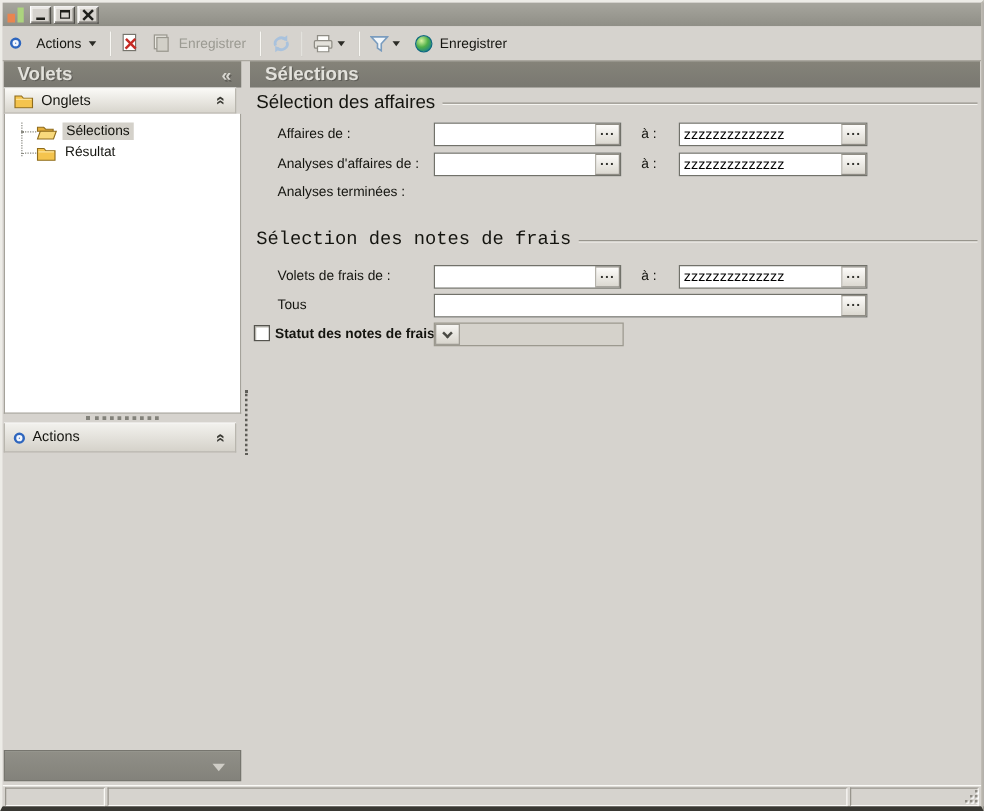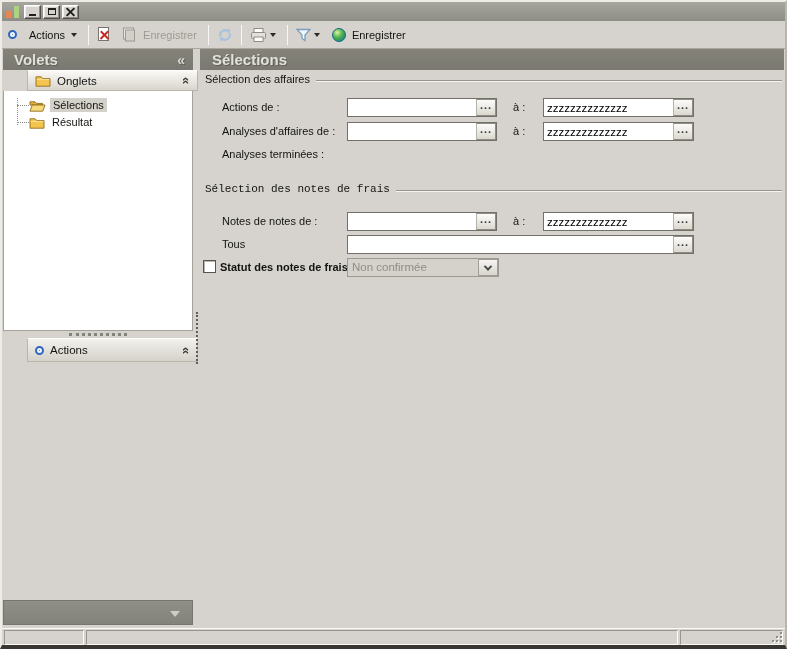--- a/index.html
+++ b/index.html
@@ -56,23 +56,23 @@
   .icon-delete .redx::after{ transform:rotate(-45deg); }
   .tb-btn{ display:flex; align-items:center; padding:2px 2px; border:1px solid transparent; }
   
   .pane-header{ position:absolute; height:21px; background:linear-gradient(#858379,#797871);
     display:flex; align-items:center; color:#E2E1DB; font-weight:bold; font-size:15px;
     text-shadow:1px 1px 0 #5F5E58; }
   .hdr-volets{ left:1px; top:47px; width:190px; padding:0 8px 0 11px; }
   .hdr-main{ left:198px; top:47px; right:1px; padding-left:12px; }
   .collapse-left{ margin-left:auto; font-size:14px; color:#D8D7D1; font-weight:bold; cursor:default; }
   
-  .bar-group{ position:absolute; left:1px; width:171px; height:21px;
+  .bar-group{ position:absolute; left:1px; width:186px; height:21px;
     background:linear-gradient(#FAF9F6,#D8D5CD); border:1px solid #B9B6AE; border-top-color:#FDFDFB;
-    display:flex; align-items:center; padding:0 7px; gap:6px;margin-left:24px; }
+    display:flex; align-items:center; padding:0 7px; gap:6px; }
   .bar-onglets{ top:68px; }
   .bar-actions{ top:336px; height:24px; background:linear-gradient(#F2F1ED,#D5D2CA); }
   .bar-label{ font-size:11.5px; color:#14140F; }
   .collapse-up{ margin-left:auto; font-size:13px; font-weight:bold; color:#3A3A34;
     transform:rotate(90deg); cursor:default; }
   .tree{ position:absolute; left:1px; top:89px; width:190px; height:240px; background:#FFFFFF;
     border:1px solid #A5A29A; border-top:none; }
   .tree .dot-v{ position:absolute; left:13px; top:7px; height:27px; border-left:1px dotted #8B8B83; }
   .tree .dot-h{ position:absolute; left:13px; width:12px; border-top:1px dotted #8B8B83; }
   .tree-item{ position:absolute; left:25px; display:flex; align-items:center; gap:4px; height:16px; }
@@ -81,21 +81,21 @@
   .splitter-h{ position:absolute; left:1px; top:328px; width:190px; height:8px; display:flex;
     align-items:center; justify-content:center; }
   .splitter-h .grip{ width:58px; border-top:3px dotted #83827B; }
   .splitter-v{ position:absolute; left:194px; top:310px; height:52px; border-left:2px dotted #5E5D57; }
   .collapsed-bar{ position:absolute; left:1px; top:598px; width:190px; height:25px;
     background:linear-gradient(#908F87,#83827B); border:1px solid #76756E; }
   .collapsed-bar .tri-down{ position:absolute; right:12px; top:10px; width:0; height:0;
     border-left:5px solid transparent; border-right:5px solid transparent; border-top:6px solid #CFCDC6; }
   
   .group-title{ position:absolute; left:203px; right:3px; display:flex; align-items:center; gap:6px; }
-  .group-title .txt{ font-size:11px; color:#14140F; white-space:nowrap; }
+  .group-title .txt{ font-size:15px; color:#14140F; white-space:nowrap; }
   .group-title .line{ flex:1; border-top:1px solid #98958D; box-shadow:0 1px 0 #F5F4F0; margin-top:2px; }
   .gt-1{ top:71px; } .gt-2{ top:181px;font-family:Liberation Mono, monospace; }
   .flabel{ position:absolute; left:220px; font-size:11px; color:#14140F; white-space:nowrap; }
   .flabel.bold{ font-weight:bold; left:218px; }
   .tolabel{ position:absolute; left:511px; font-size:11px; color:#14140F; }
   .field{ position:absolute; height:19px; background:#FFFFFF; border:1px solid #71716A;
     display:flex; align-items:stretch; }
   .field input{ flex:1; border:none; outline:none; background:transparent; font-family:"Liberation Sans",sans-serif;
     font-size:11.5px; color:#000; padding:0 3px; min-width:0; }
   .btn-ellipsis{ width:20px; border:1px solid #8F8C84; border-left-color:#B5B2AA;
@@ -261,21 +261,21 @@
 
   <div class="pane-header hdr-main">
     <span>Sélections</span>
   </div>
 
   <div class="group-title gt-1">
     <span class="txt">Sélection des affaires</span>
     <span class="line"></span>
   </div>
 
-  <span class="flabel r1 lab-pad">Actions de :</span>
+  <span class="flabel r1 lab-pad">Affaires de :</span>
   <div class="field r1" style="left:345px; width:150px">
     <input value="" style="">
     <button class="btn-ellipsis">...</button>
   </div>
   <span class="tolabel r1 lab-pad">à :</span>
   <div class="field r1" style="left:541px; width:151px">
     <input value="zzzzzzzzzzzzzz" style="">
     <button class="btn-ellipsis">...</button>
   </div>
 
@@ -290,41 +290,40 @@
     <button class="btn-ellipsis">...</button>
   </div>
 
   <span class="flabel r3 lab-pad">Analyses terminées :</span>
 
   <div class="group-title gt-2">
     <span class="txt">Sélection des notes de frais</span>
     <span class="line"></span>
   </div>
 
-  <span class="flabel r4 lab-pad">Notes de notes de :</span>
+  <span class="flabel r4 lab-pad">Volets de frais de :</span>
   <div class="field r4" style="left:345px; width:150px">
     <input value="" style="">
     <button class="btn-ellipsis">...</button>
   </div>
   <span class="tolabel r4 lab-pad">à :</span>
   <div class="field r4" style="left:541px; width:151px">
     <input value="zzzzzzzzzzzzzz" style="">
     <button class="btn-ellipsis">...</button>
   </div>
 
   <span class="flabel r5 lab-pad">Tous</span>
   <div class="field r5" style="left:345px; width:347px">
     <input value="" style="">
     <button class="btn-ellipsis">...</button>
   </div>
 
   <span class="checkbox r6" style="left:201px; margin-top:2px"></span>
   <span class="flabel bold r6 lab-pad">Statut des notes de frais :</span>
   <div class="combo disabled r6" style="left:345px; width:152px">
-    <span class="val">Non confirmée</span>
     <span class="combo-btn">
         <span class="chev"></span>
       </span>
   </div>
 
   <div class="statusbar">
     <span class="sb-cell sb-1"></span>
     <span class="sb-cell sb-2"></span>
     <span class="sb-cell sb-3"></span>
     <span class="sb-grip">

